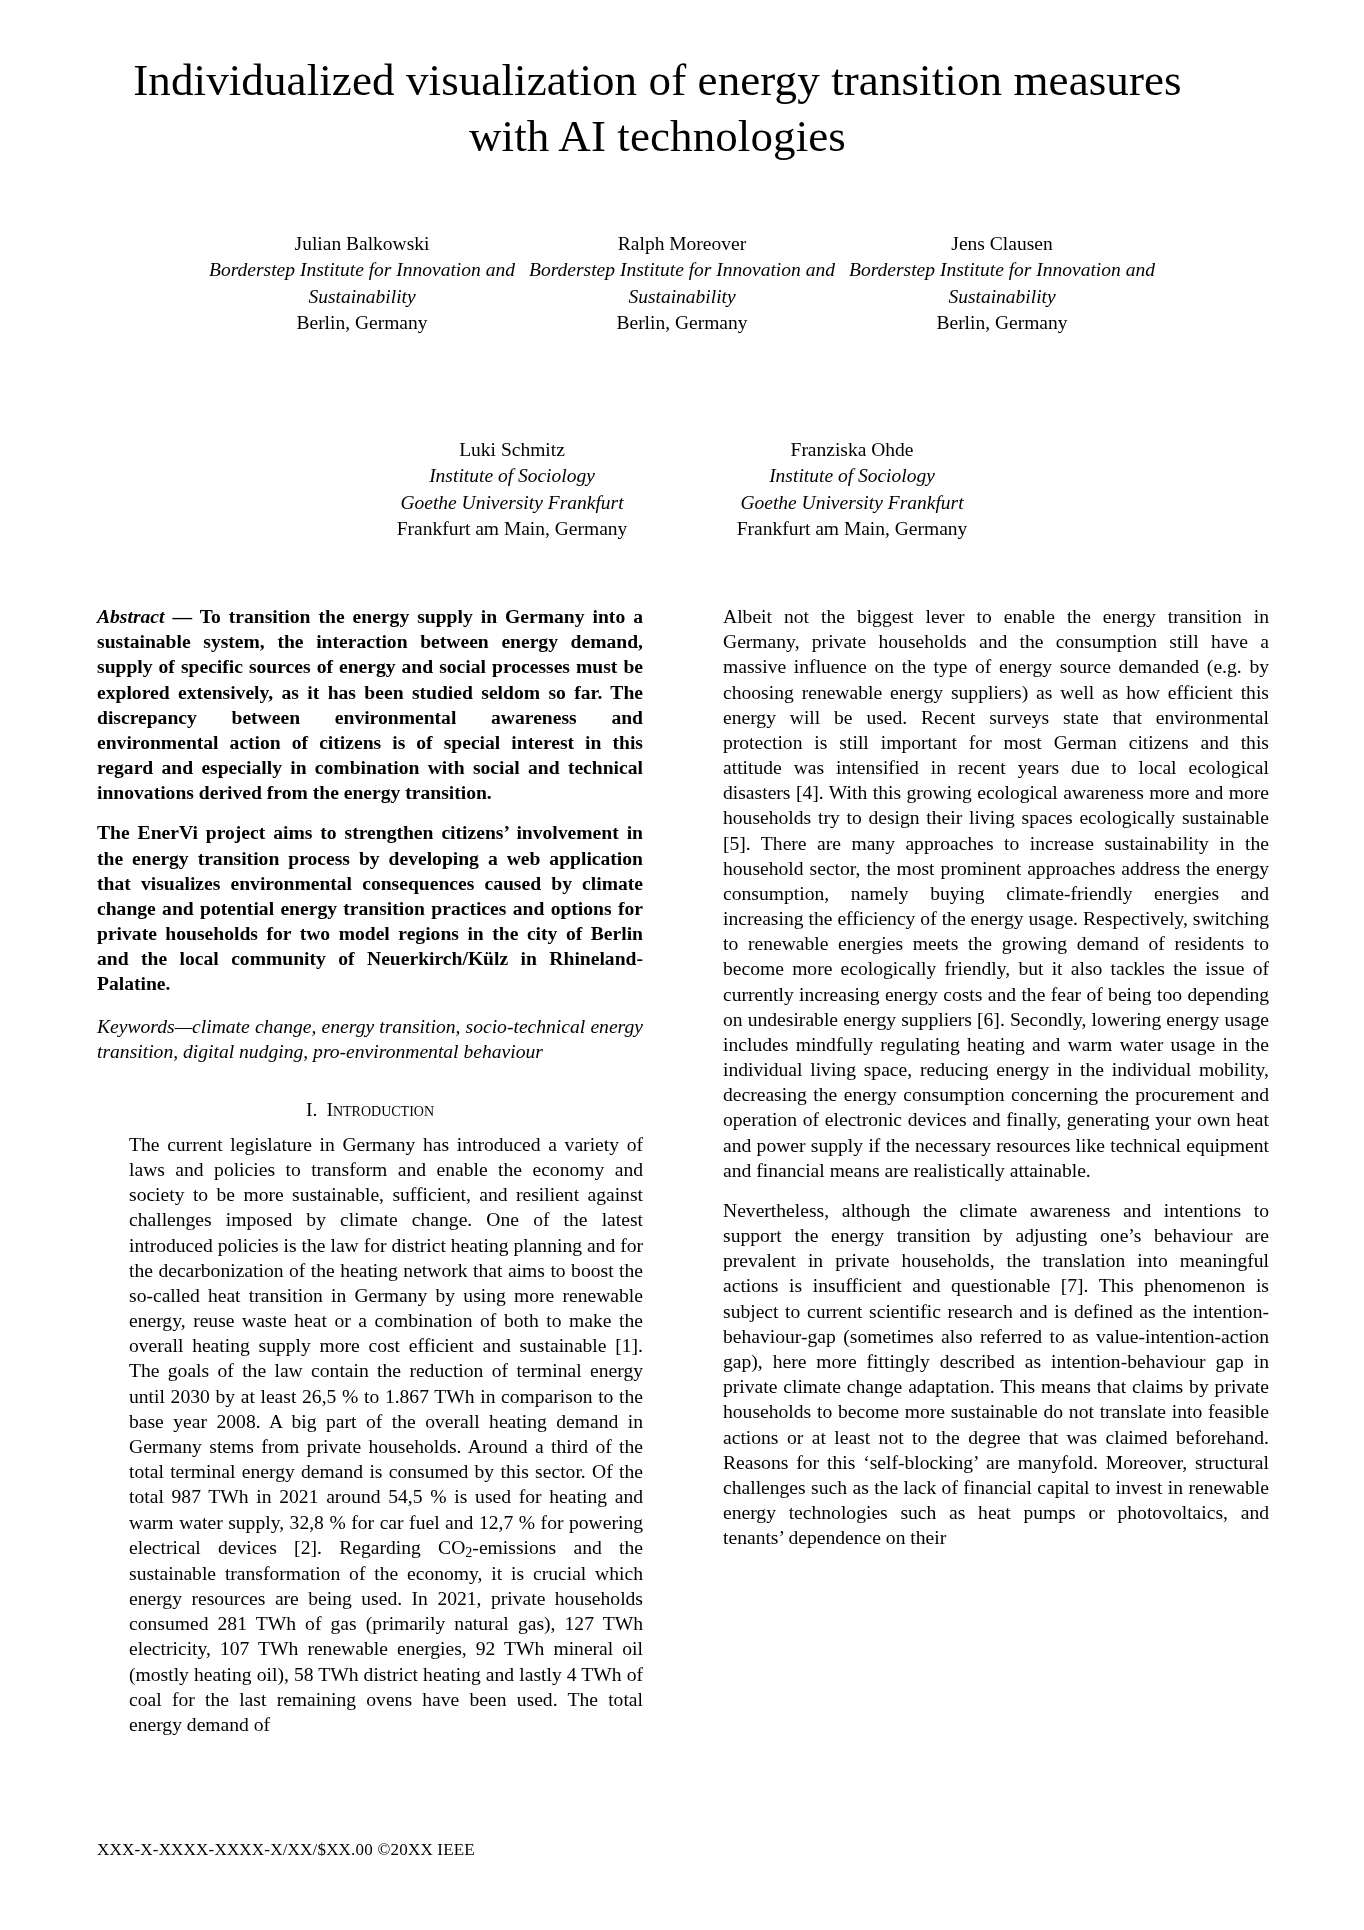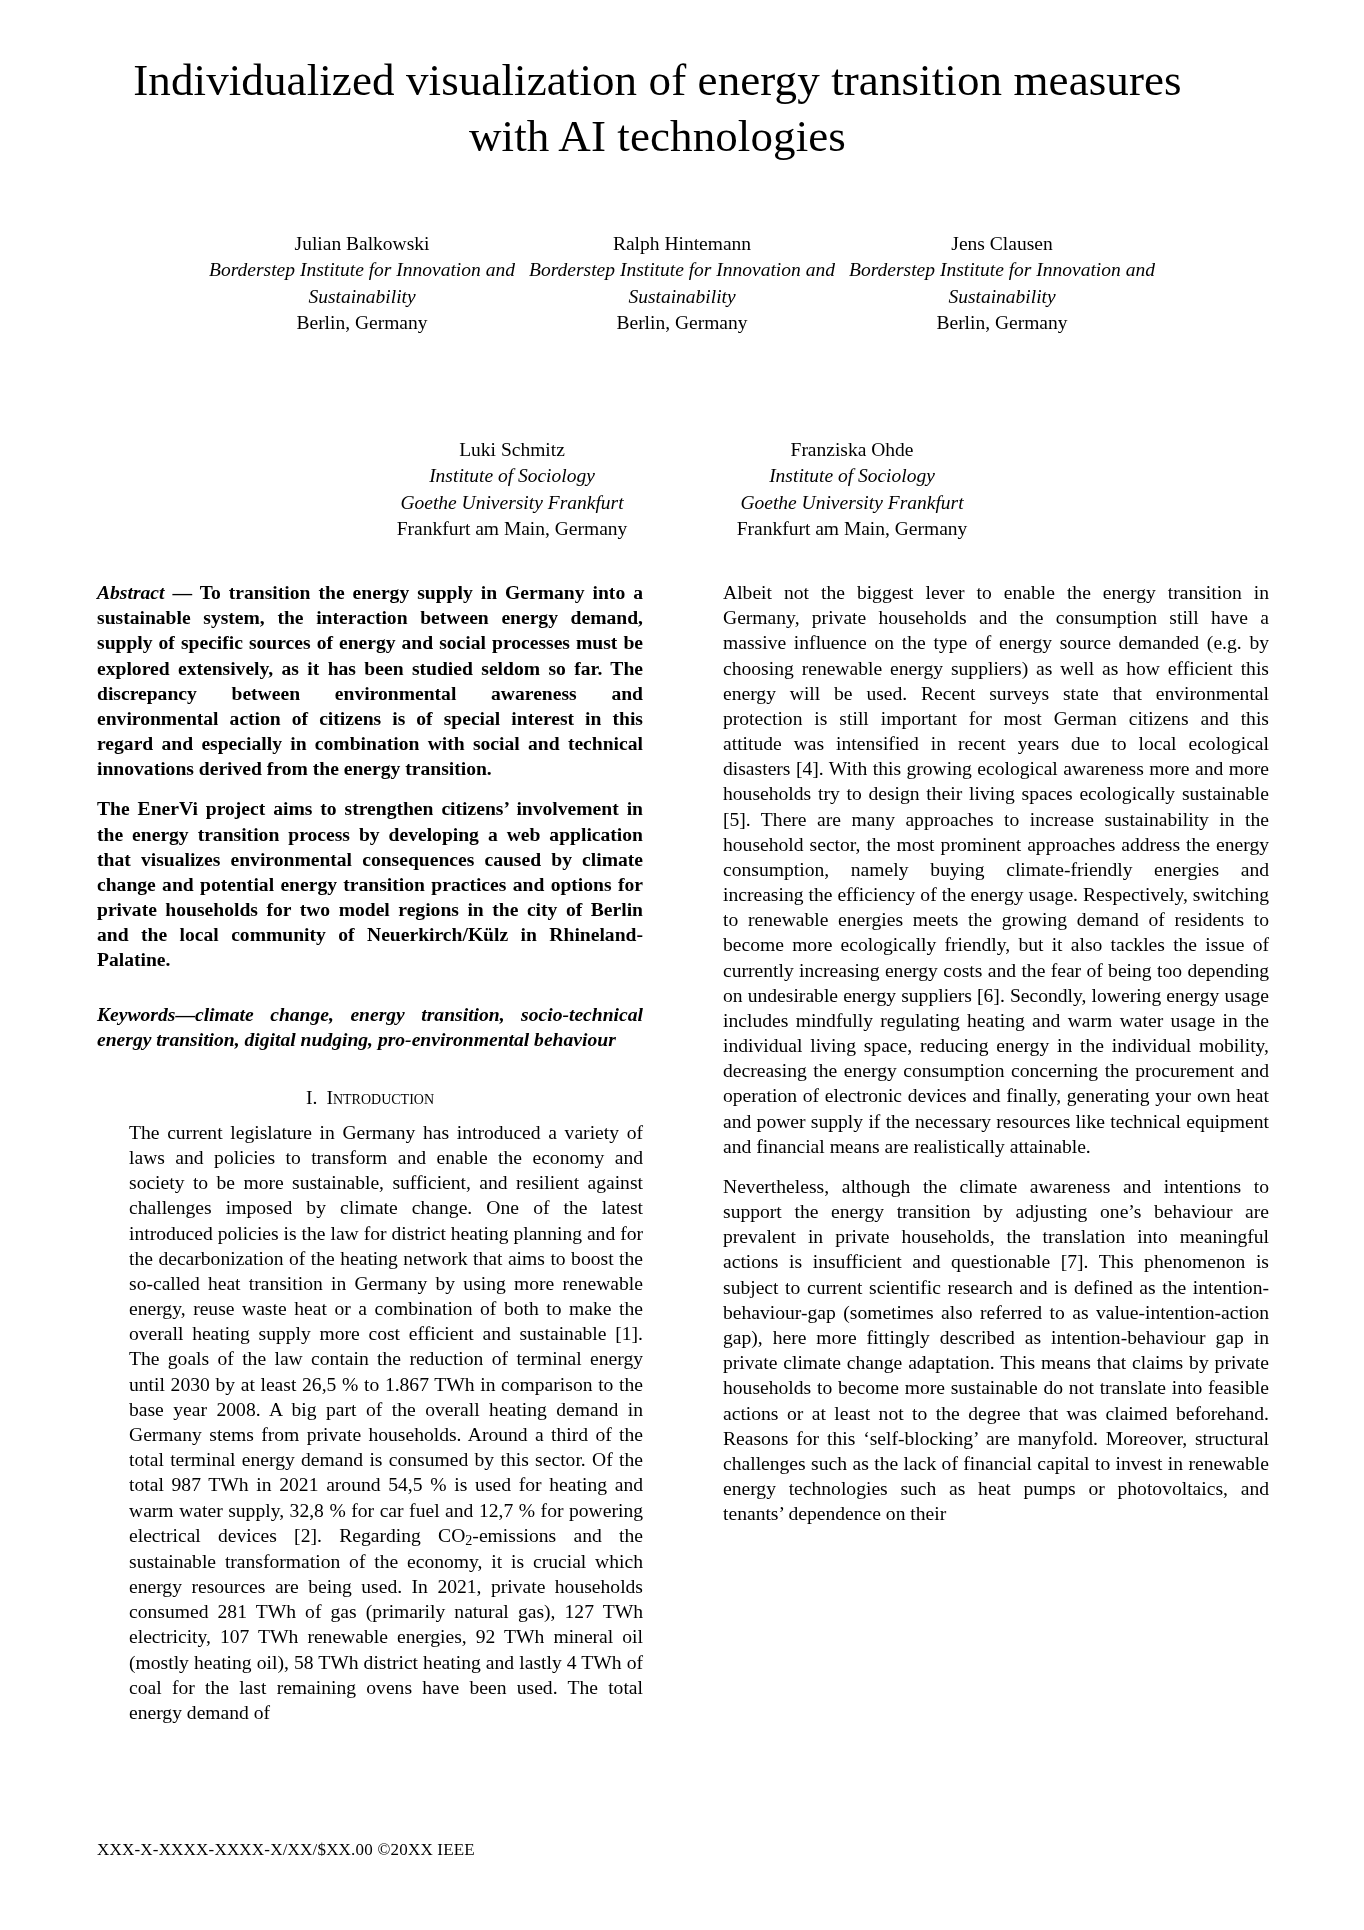--- a/index.html
+++ b/index.html
@@ -68,21 +68,21 @@
     font-style: italic;
     font-size: 19.5px;
   }
   .author .loc {
     font-size: 19.5px;
   }
 
   
   .columns {
     position: absolute;
-    top: 580px;
+    top: 604px;
     left: 97px;
     width: 1172px;
     display: flex;
     justify-content: space-between;
   }
   .col {
     width: 546px;
   }
   .col p {
     margin: 0 0 15px 0;
@@ -93,23 +93,23 @@
   }
   .col p.abstract,
   .col p.abs-2 {
     font-weight: bold;
   }
   .col p.abstract .lead {
     font-style: italic;
     font-weight: bold;
   }
   .col p.keywords {
-    font-weight: bold;
+    font-weight: normal;
     font-style: italic;
-    margin-top: 29px;
+    margin-top: 17px;
   }
   .section-head {
     text-align: center;
     font-size: 19.6px;
     font-variant: small-caps;
     margin: 35px 0 11px 0;
     font-weight: normal;
   }
   .section-head .num {
     font-variant: normal;
@@ -143,21 +143,21 @@
   <div class="authors-block">
 
     <div class="author-row row-1">
       <div class="author">
         <div class="name">Julian Balkowski</div>
         <div class="affil">Borderstep Institute for Innovation and</div>
         <div class="affil">Sustainability</div>
         <div class="loc">Berlin, Germany</div>
       </div>
       <div class="author">
-        <div class="name">Ralph Hintemann</div>
+        <div class="name">Ralph Moreover</div>
         <div class="affil">Borderstep Institute for Innovation and</div>
         <div class="affil">Sustainability</div>
         <div class="loc">Berlin, Germany</div>
       </div>
       <div class="author">
         <div class="name">Jens Clausen</div>
         <div class="affil">Borderstep Institute for Innovation and</div>
         <div class="affil">Sustainability</div>
         <div class="loc">Berlin, Germany</div>
       </div>

